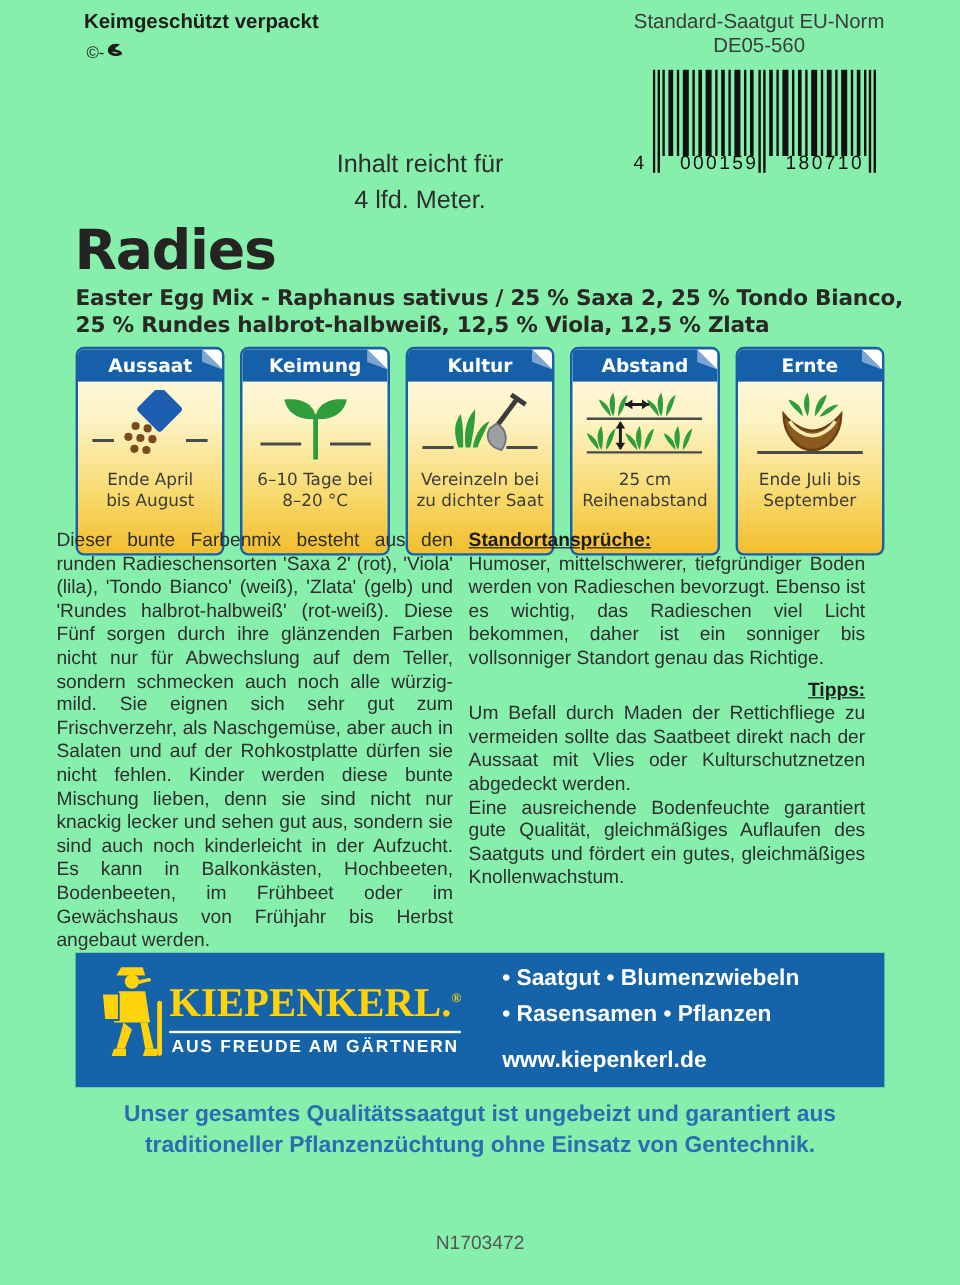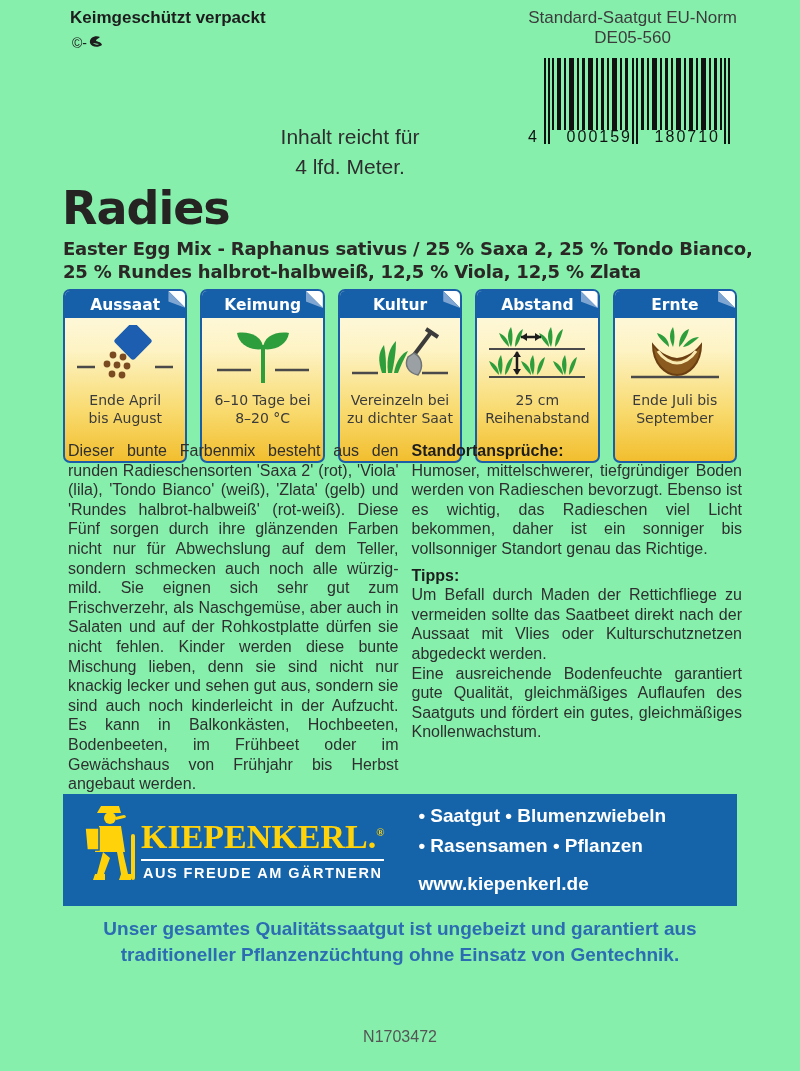--- a/index.html
+++ b/index.html
@@ -35,24 +35,24 @@
   .card-header { height:27px; background:#1560a8; color:#ffffff; font-family:"DejaVu Sans", sans-serif;
                  font-weight:bold; font-size:15.5px; display:flex; align-items:center; justify-content:center; }
   .fold-white { position:absolute; top:0; right:0; width:17px; height:17px; background:#ffffff;
                 clip-path:polygon(0 0,100% 0,100% 100%); }
   .fold-flap  { position:absolute; top:0; right:0; width:17px; height:17px; background:#7fa6d2;
                 clip-path:polygon(0 0,100% 100%,0 62%); }
   .card-icon { height:74px; display:flex; align-items:center; justify-content:center; padding-top:3px; }
   .card-text { text-align:center; font-family:"DejaVu Sans", sans-serif; font-size:14px; line-height:1.25; color:#3b3b3b; }
 
   
-  .columns { position:absolute; left:68px; top:441px; width:674px; display:flex; gap:13px; }
+  .columns { position:absolute; left:47px; top:441px; width:674px; display:flex; gap:13px; }
   .col { flex:1; font-size:16px; line-height:19.6px; text-align:justify; color:#2f2f2f; }
-  .col h3 { font-size:16px; line-height:19.6px; color:#1d1d1d; text-align:left; }
-  .col .h2gap { margin-top:7px; }
+  .col h3 { font-size:16px; line-height:19.6px; color:#1d1d1d; text-align:left;text-decoration:underline; }
+  .col .h2gap { margin-top:7px;text-align:right; }
 
   
   .banner { position:absolute; left:63px; top:794px; width:674px; height:112px; background:#1563a9; display:flex; align-items:center; }
   .logo-zone { display:flex; align-items:center; padding-left:16px; }
   .brand-block { display:flex; flex-direction:column; }
   .brand-line1 { font-family:"Liberation Serif", serif; font-weight:bold; font-size:34px; color:#ffd20a; line-height:1; white-space:nowrap; }
   .brand-line1 sup { font-size:11px; color:#ffd20a; }
   .brand-rule { height:2px; background:#ffffff; margin:5px 0 4px 0; }
   .brand-tagline { font-size:14.5px; font-weight:bold; color:#ffffff; letter-spacing:1.5px; text-align:center; white-space:nowrap; }
   .banner-right { margin-left:34px; color:#ffffff; font-weight:bold; font-size:19px; line-height:1.55; }

